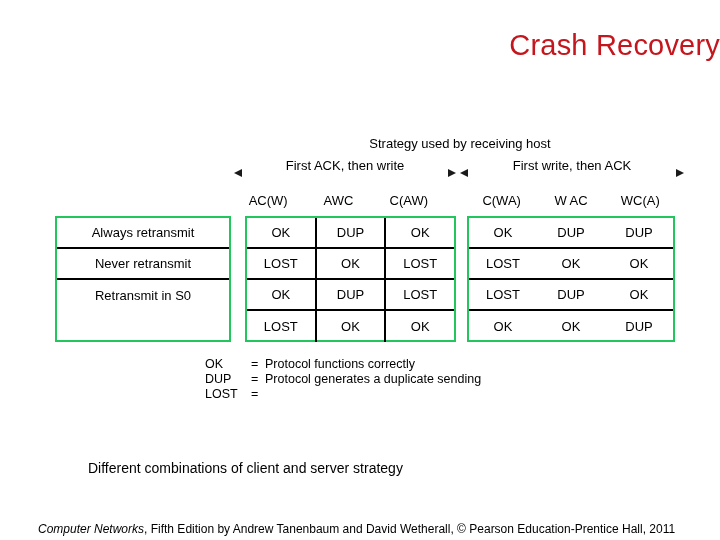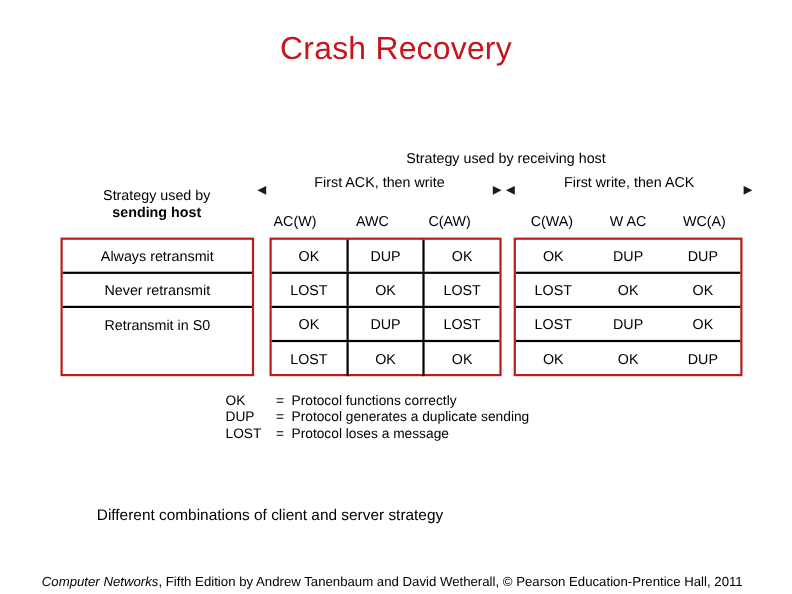--- a/index.html
+++ b/index.html
@@ -16,21 +16,21 @@
     overflow: hidden;
     position: relative;
   }
 
   
   .slide-title {
     position: absolute;
     top: 28px;
     left: 0;
     width: 720px;
-    text-align: center;
+    text-align: right;
     font-size: 29px;
     line-height: 34px;
     color: #C4161C;
     letter-spacing: 0.2px;
   }
 
   
   .figure {
     position: absolute;
     left: 0;
@@ -122,21 +122,21 @@
   .col-head-row .cells > div {
     flex: 1;
     text-align: center;
     font-size: 13px;
     line-height: 18px;
   }
 
   
   .tbl {
     position: absolute;
-    border: 2px solid #b91c1c;
+    border: 2px solid #22c55e;
     box-sizing: border-box;
   }
   .tbl .row {
     display: flex;
     height: 31px;
     box-sizing: border-box;
     border-bottom: 2px solid #000;
   }
   .tbl .row:last-child { border-bottom: none; }
   .tbl .cell {
@@ -223,24 +223,20 @@
     </div>
 
     <div class="span-block span-right">
       <span class="arrow arrow-left"></span>
       <span class="span-label">First  write, then ACK</span>
       <span class="arrow arrow-right"></span>
     </div>
 
   </div>
 
-  <div class="send-title">
-    <div class="line1">Strategy used by</div>
-    <div class="line2">sending host</div>
-  </div>
 
   <div class="col-head-row col-head-left">
     <div class="cells">
       <div>AC(W)</div>
       <div>AWC</div>
       <div>C(AW)</div>
     </div>
   </div>
 
   <div class="col-head-row col-head-right">
@@ -316,21 +312,20 @@
       <span class="desc">Protocol functions correctly</span>
     </div>
     <div class="lrow">
       <span class="key">DUP</span>
       <span class="eq">=</span>
       <span class="desc">Protocol generates a duplicate sending</span>
     </div>
     <div class="lrow">
       <span class="key">LOST</span>
       <span class="eq">=</span>
-      <span class="desc">Protocol loses a message</span>
     </div>
   </div>
 
 </div>
 
 <div class="caption">Different combinations of client and server strategy</div>
 
 <div class="footer">
   <span class="ital">Computer Networks</span><span>, Fifth Edition by Andrew Tanenbaum and David Wetherall, © Pearson Education-Prentice Hall, 2011</span>
 </div>

